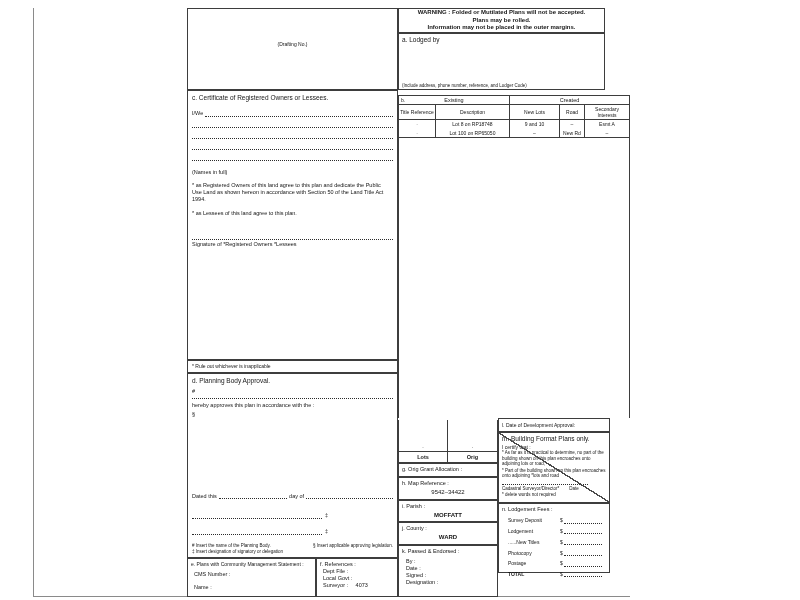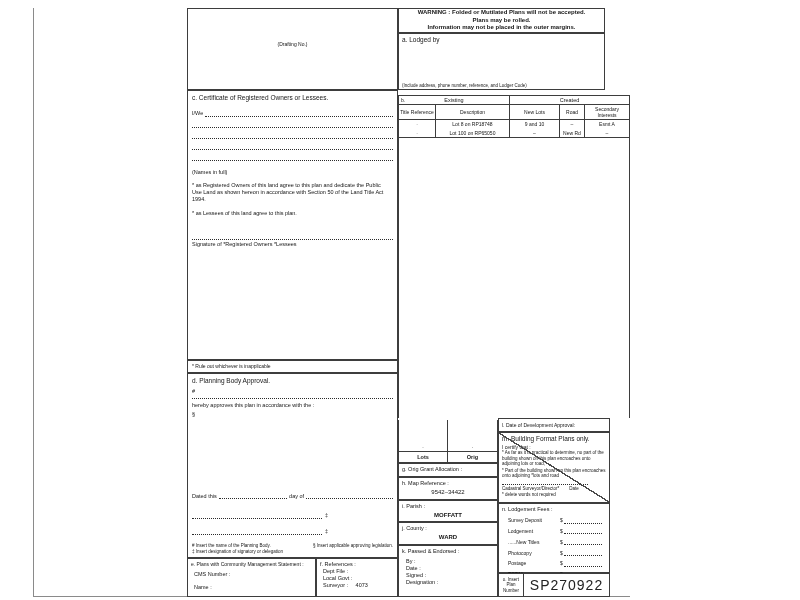--- a/index.html
+++ b/index.html
@@ -269,22 +269,14 @@
     </div>
     <div class="feerow t5">
       <span class="b">TOTAL</span>
       <span class="amt">
           <span>$</span>
           <span class="dots"></span>
         </span>
     </div>
   </div>
 
-  <div class="box" style="left:498px; top:573px; width:112px; height:24px; display:flex; align-items:center;">
-    <div style="width:24px; border-right:1px solid #3d3d3d; align-self:stretch; display:flex; flex-direction:column; justify-content:center; align-items:center;">
-      <div class="t4">o. Insert</div>
-      <div class="t4">Plan</div>
-      <div class="t4">Number</div>
-    </div>
-    <div class="grow ctr" style="font-size:14px; letter-spacing:1px; color:#222;">SP270922</div>
-  </div>
 
 </div>
 
 </body></html>

